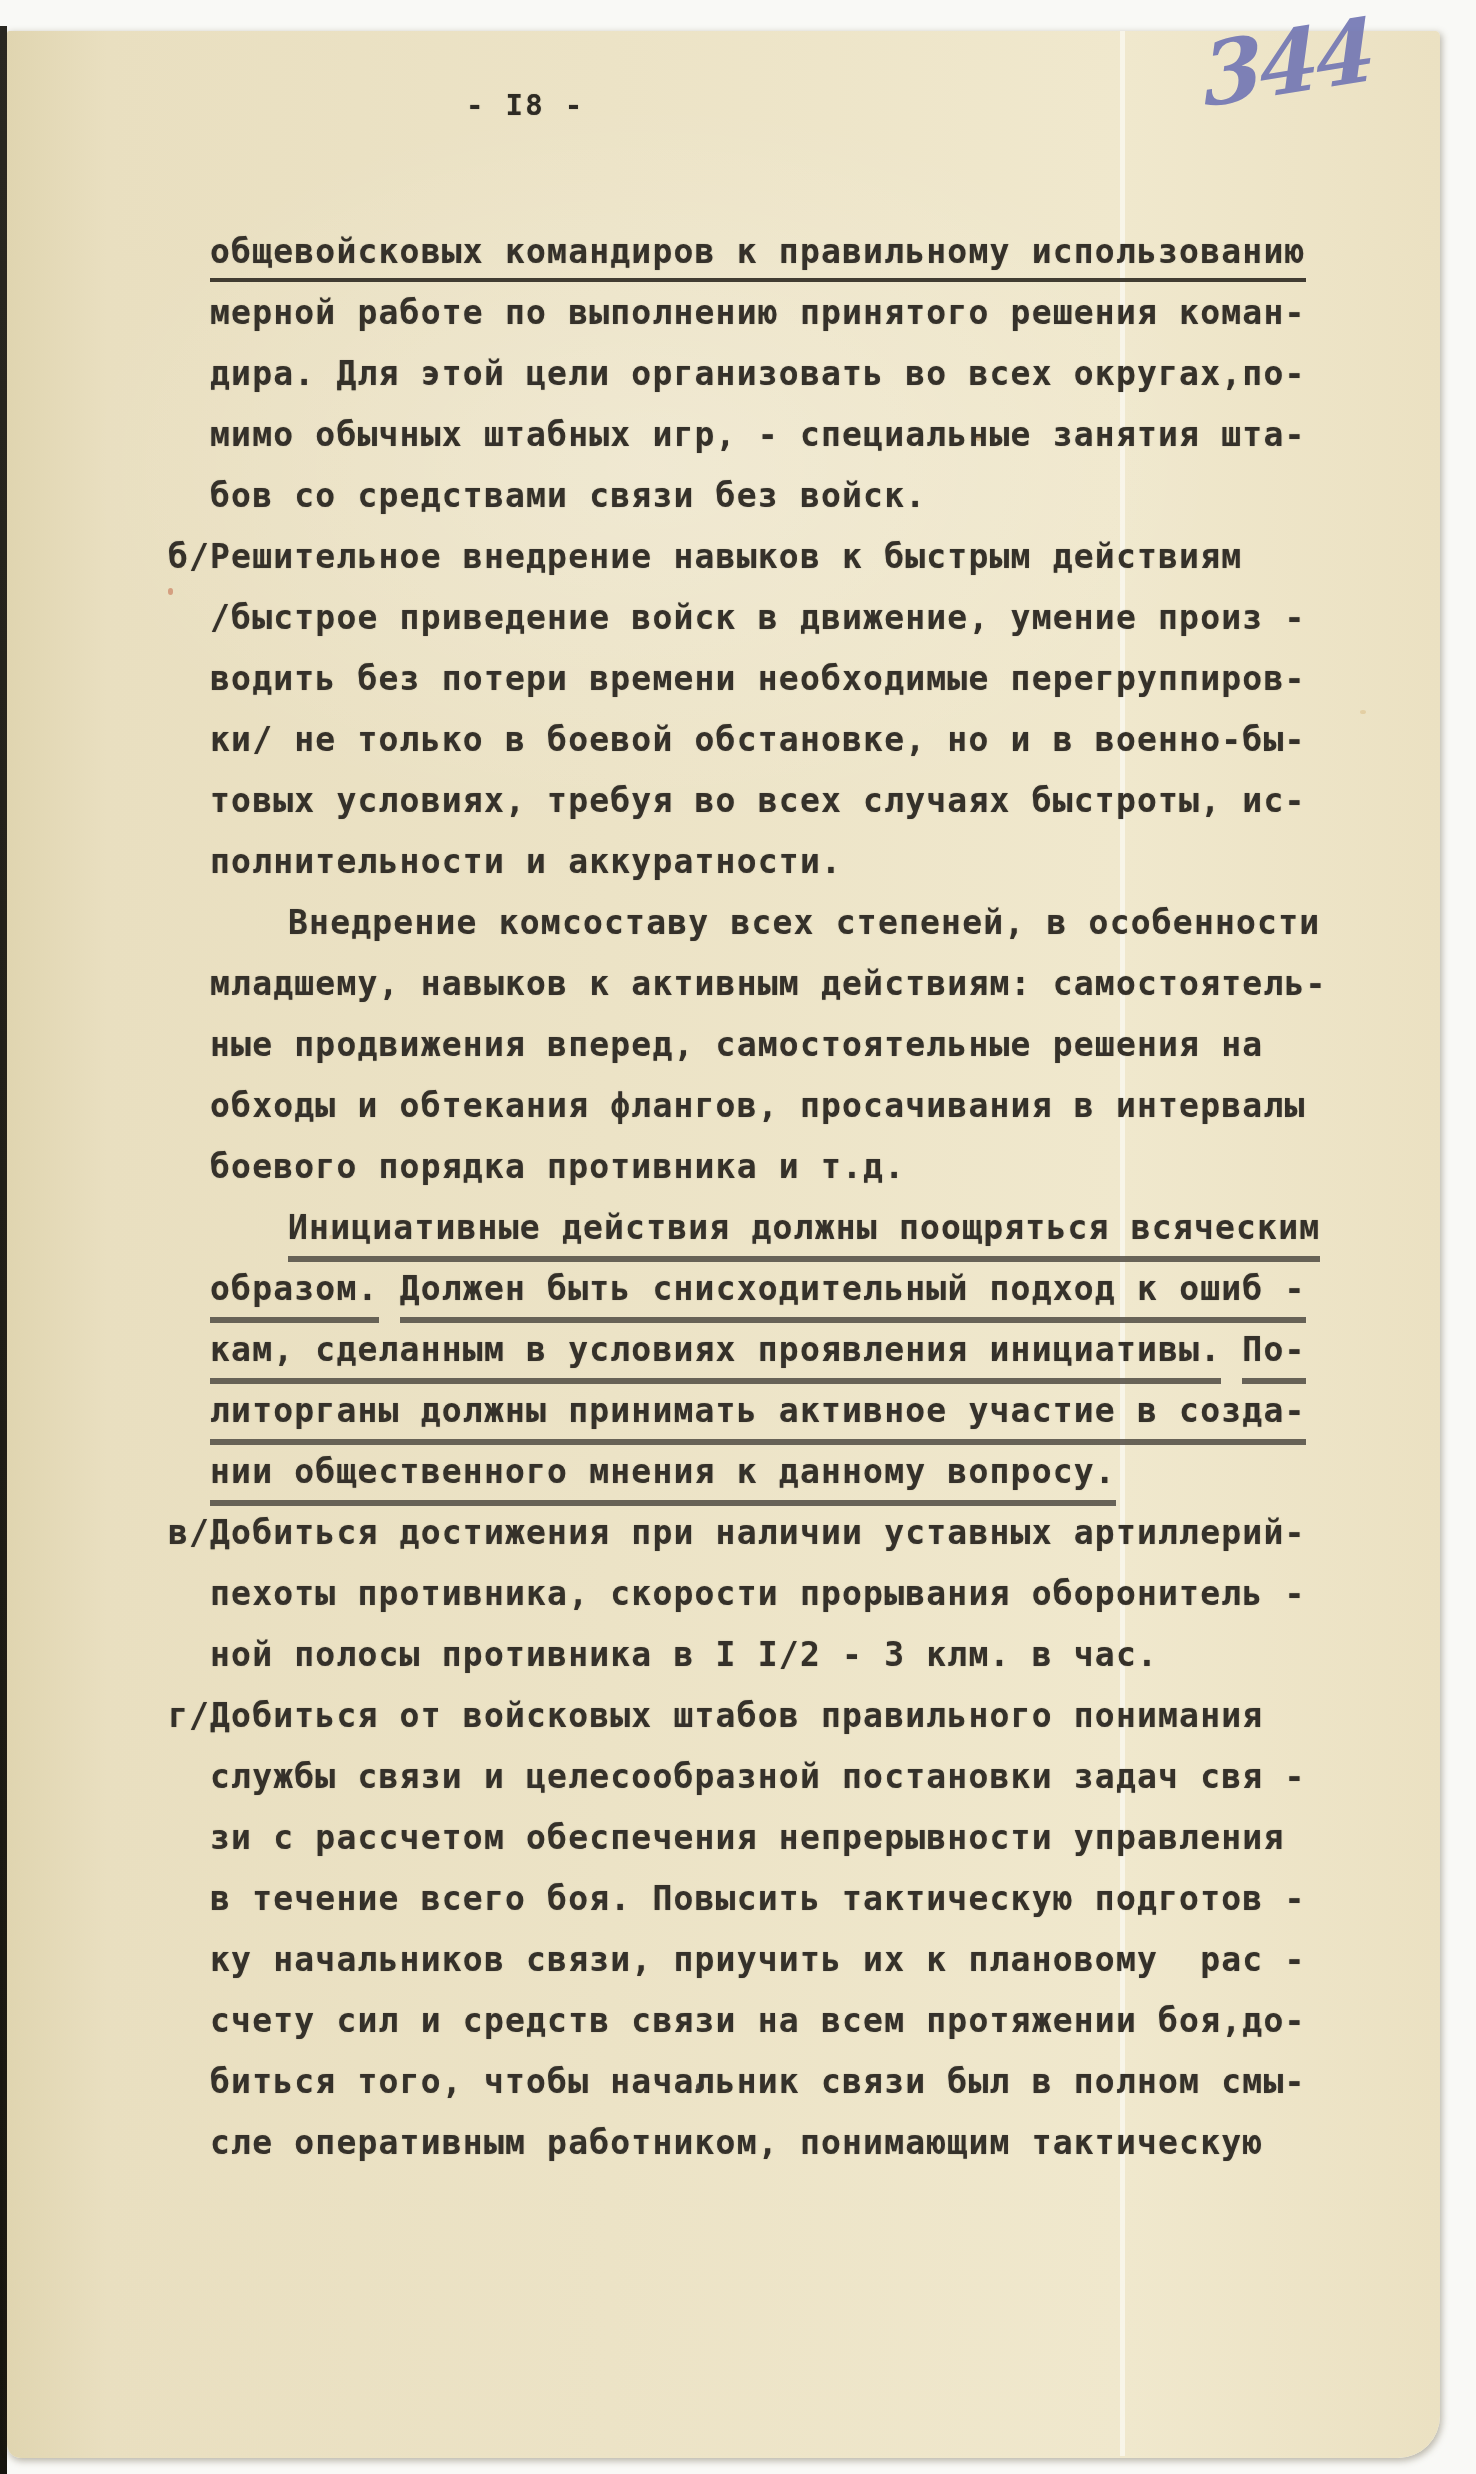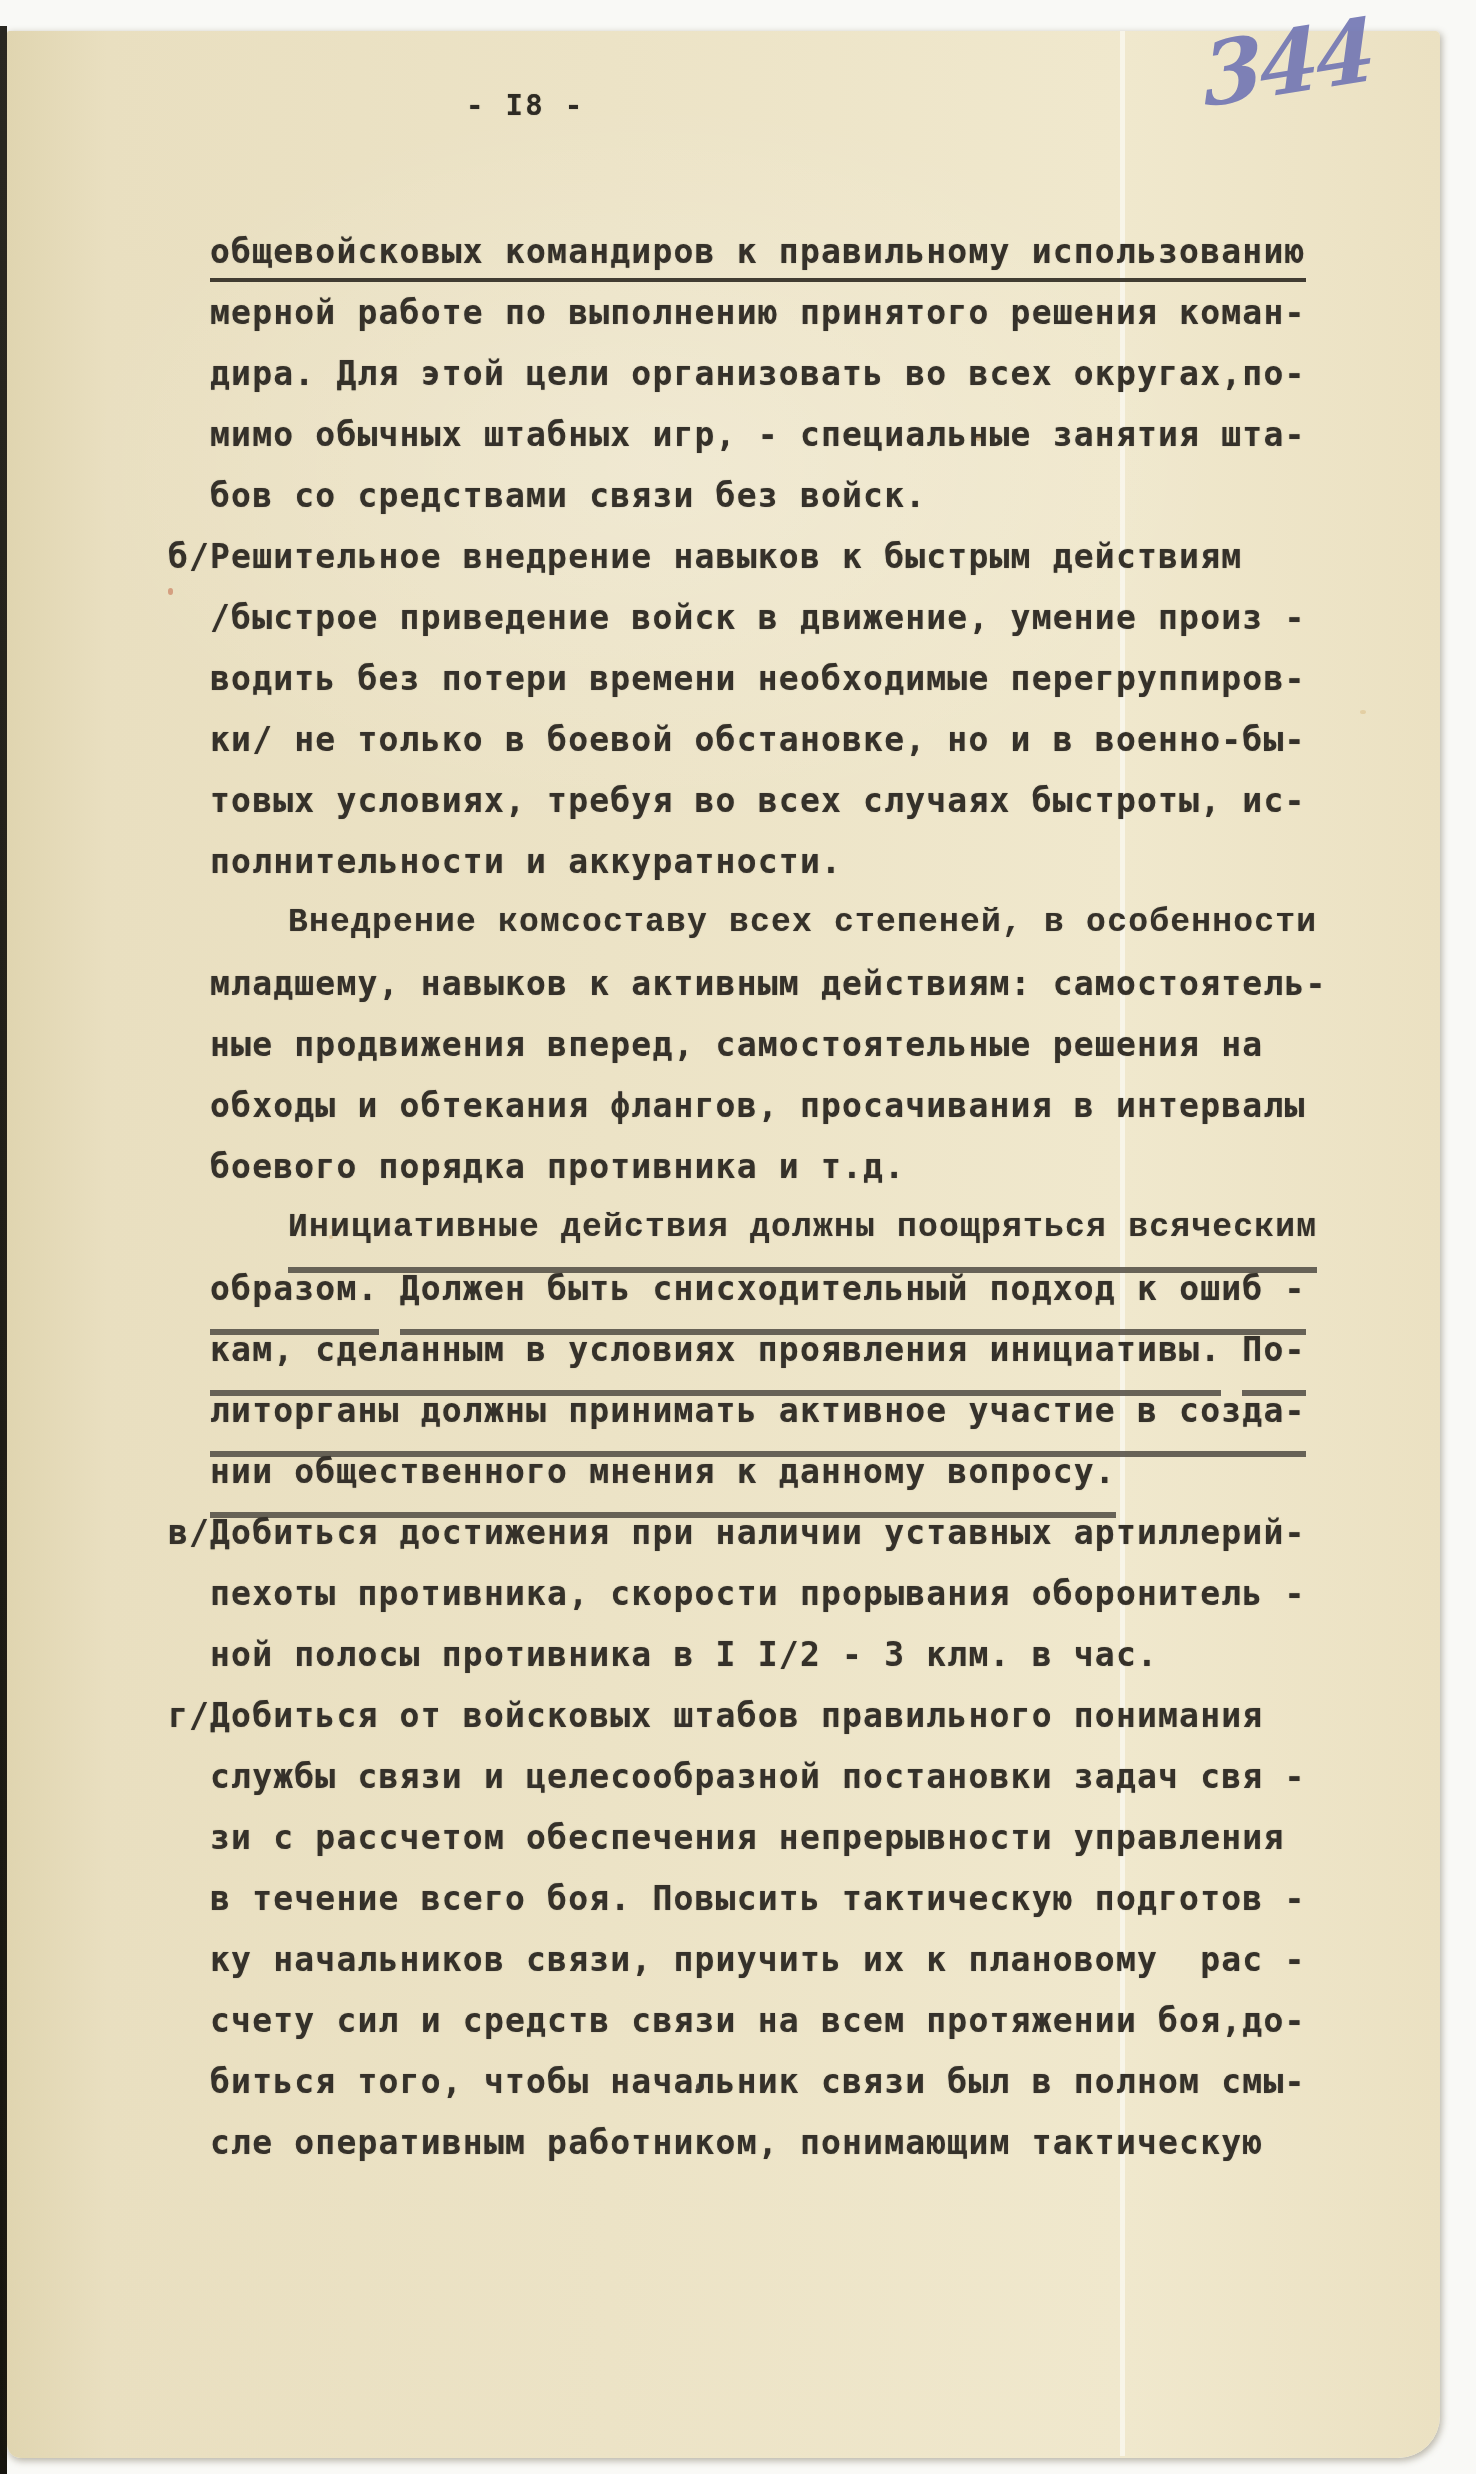--- a/index.html
+++ b/index.html
@@ -45,24 +45,24 @@
   
   #text-block{
     position:absolute;left:210px;top:221px;width:1116px;
     font-size:33px;font-weight:bold;letter-spacing:1.2px;
     color:#35312a;
   }
   .line{
     height:61px;line-height:61px;white-space:pre;position:relative;
     text-shadow:0 0 1.2px rgba(53,48,38,.38);
   }
-  .line.indent{text-indent:78px;font-family:Liberation Mono, monospace;}
+  .line.indent{text-indent:78px;}
   .marker{position:absolute;left:-42px;top:0;}
   .u-typed{border-bottom:4.1px solid rgba(50,46,37,.92);padding-bottom:6.5px;}
-  .u-pencil{border-bottom:6.5px solid rgba(84,80,71,.88);padding-bottom:21px;}
+  .u-pencil{border-bottom:6.5px solid rgba(84,80,71,.88);padding-bottom:9px;}
   
   .speck{position:absolute;border-radius:50%;}
   .s1{left:696px;top:2083px;width:8.2px;height:8.2px;background:#3c3830;opacity:.85;}
   .s2{left:168px;top:588px;width:5.3px;height:7px;background:#c26a4a;opacity:.55;}
   .s3{left:976px;top:436px;width:4.7px;height:4.7px;background:#c99a5e;opacity:.5;}
   .s4{left:329px;top:1235px;width:4.1px;height:4.1px;background:#c9a06a;opacity:.45;}
   .s5{left:1360px;top:710px;width:5.9px;height:4.1px;background:#d8b173;opacity:.4;}
 </style>
 </head>
 <body>

